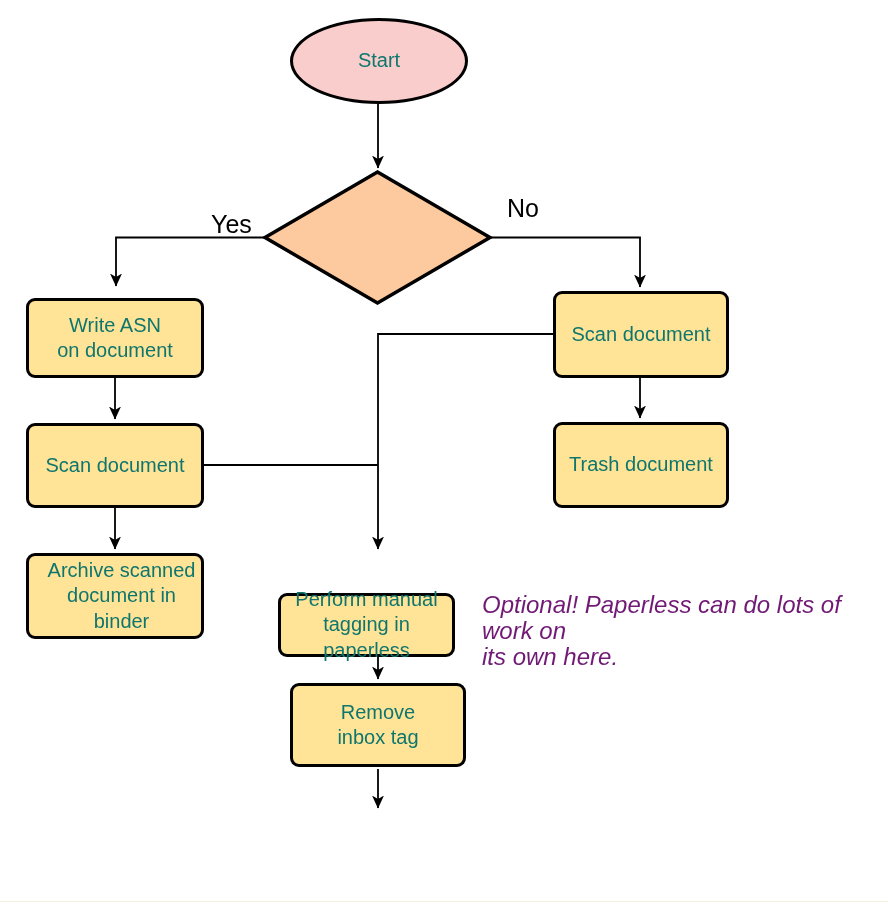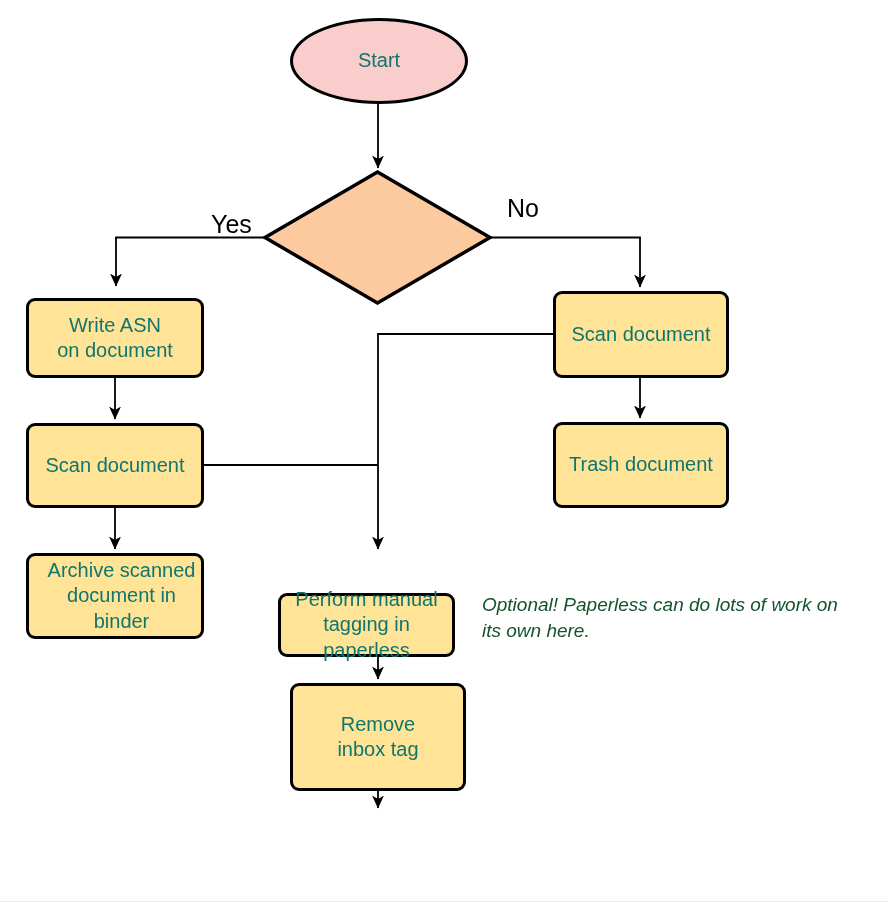--- a/index.html
+++ b/index.html
@@ -61,40 +61,40 @@
   }
 
   #n-start   { left: 290px; top: 18px;  width: 178px; height: 86px; }
   #n-decision-label { left: 292px; top: 172px; width: 171px; height: 131px; }
   #n-write   { left: 26px;  top: 290px; width: 178px; height: 80px; margin-top: 8px; }
   #n-scanl   { left: 26px;  top: 423px; width: 178px; height: 85px; }
   #n-archive { left: 26px;  top: 553px; width: 178px; height: 86px; padding-left: 13px; }
   #n-scanr   { left: 553px; top: 291px; width: 176px; height: 87px; }
   #n-trash   { left: 553px; top: 422px; width: 176px; height: 86px; }
   #n-tag     { left: 278px; top: 553px; width: 177px; height: 64px; margin-top: 40px; }
-  #n-remove  { left: 290px; top: 683px; width: 176px; height: 108px; }
+  #n-remove  { left: 290px; top: 683px; width: 176px; height: 84px; }
   #n-end     { left: 290px; top: 812px; width: 178px; height: 84px; }
 
   .edge-label {
     position: absolute;
     font-size: 25px;
     color: #000;
   }
   #lbl-yes { left: 211px; top: 210px; }
   #lbl-no  { left: 507px; top: 194px; }
 
   #optional-note {
     position: absolute;
     left: 482px;
     top: 592px;
     width: 400px;
     font-style: italic;
-    font-size: 19px;
+    font-size: 24px;
     line-height: 26px;
-    color: #14532d;
+    color: #701a75;
     white-space: pre-line;
   }
 
   #bottom-rule {
     position: absolute;
     left: 0;
     top: 901px;
     width: 888px;
     height: 1px;
     background: #f3eedd;

